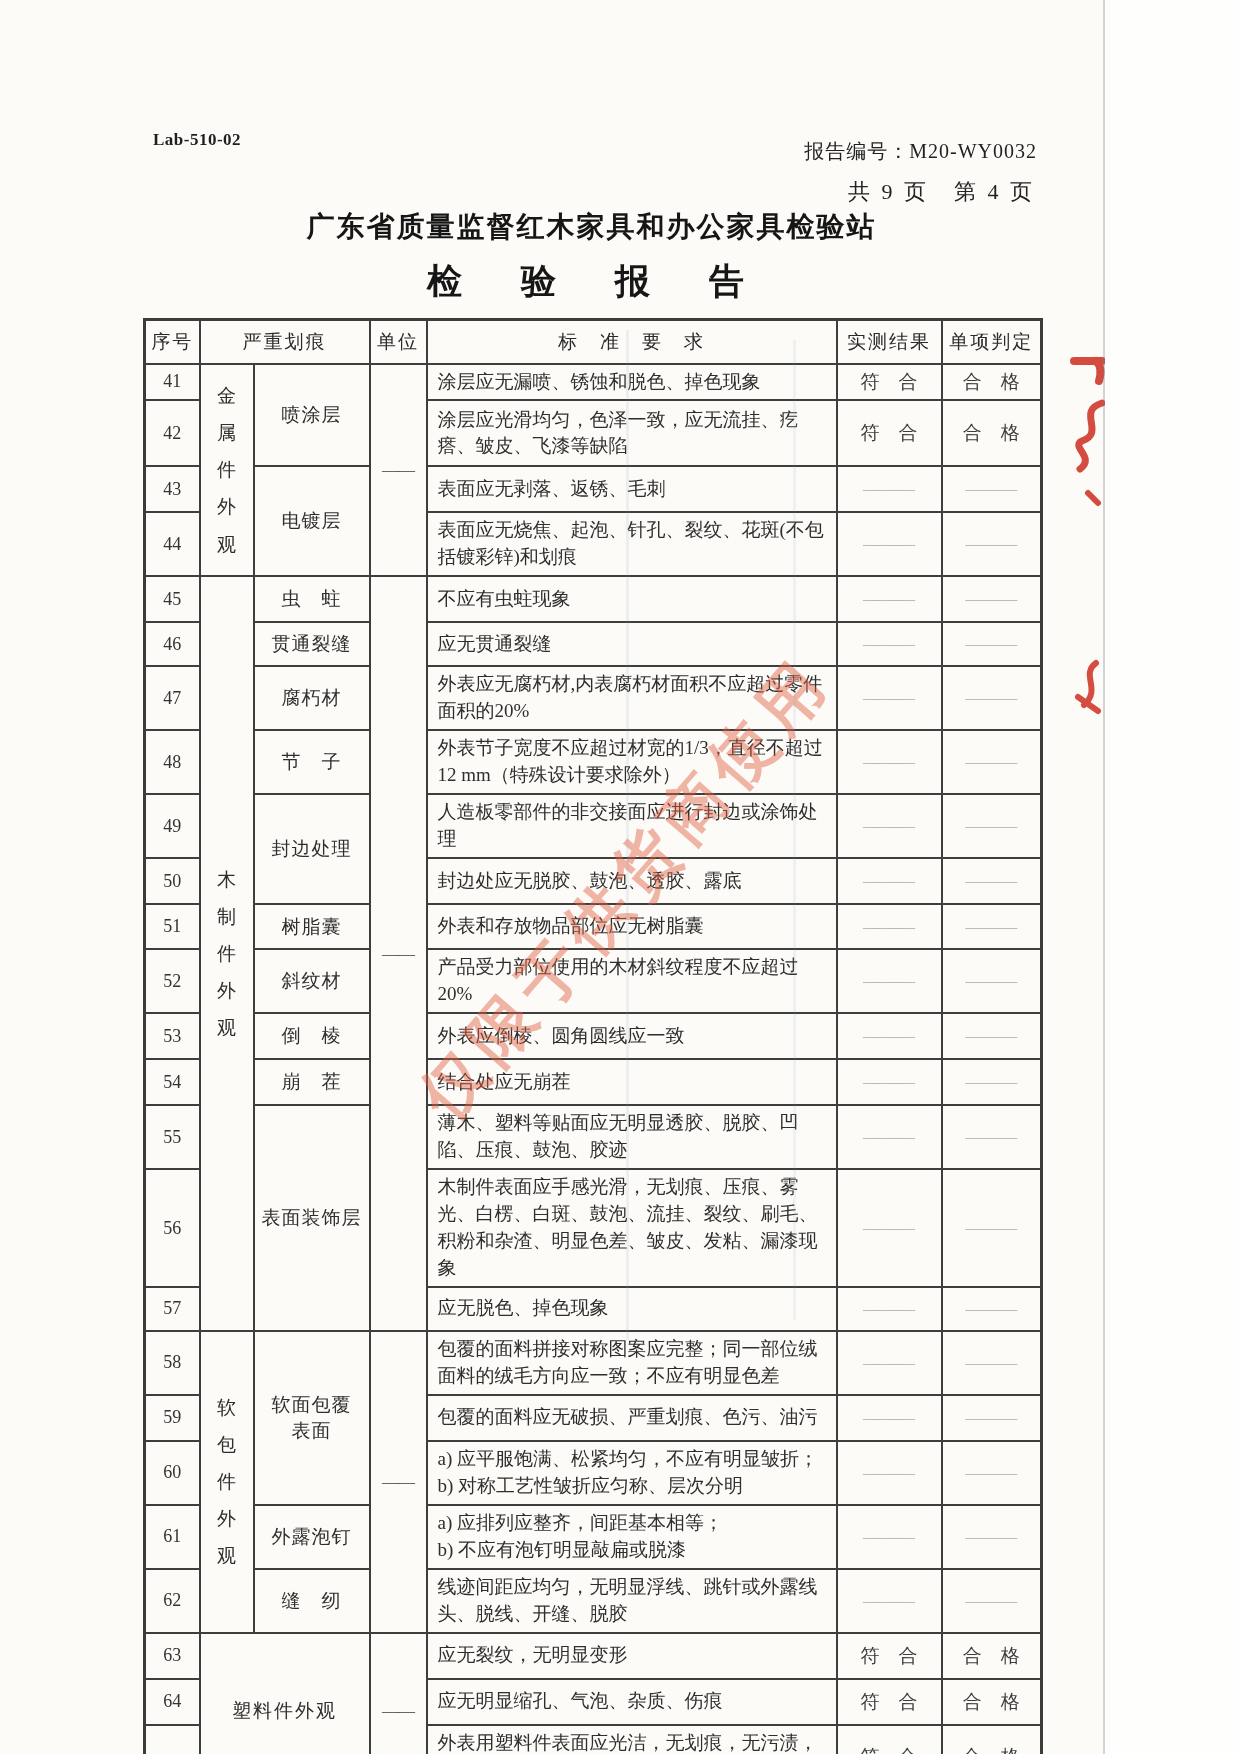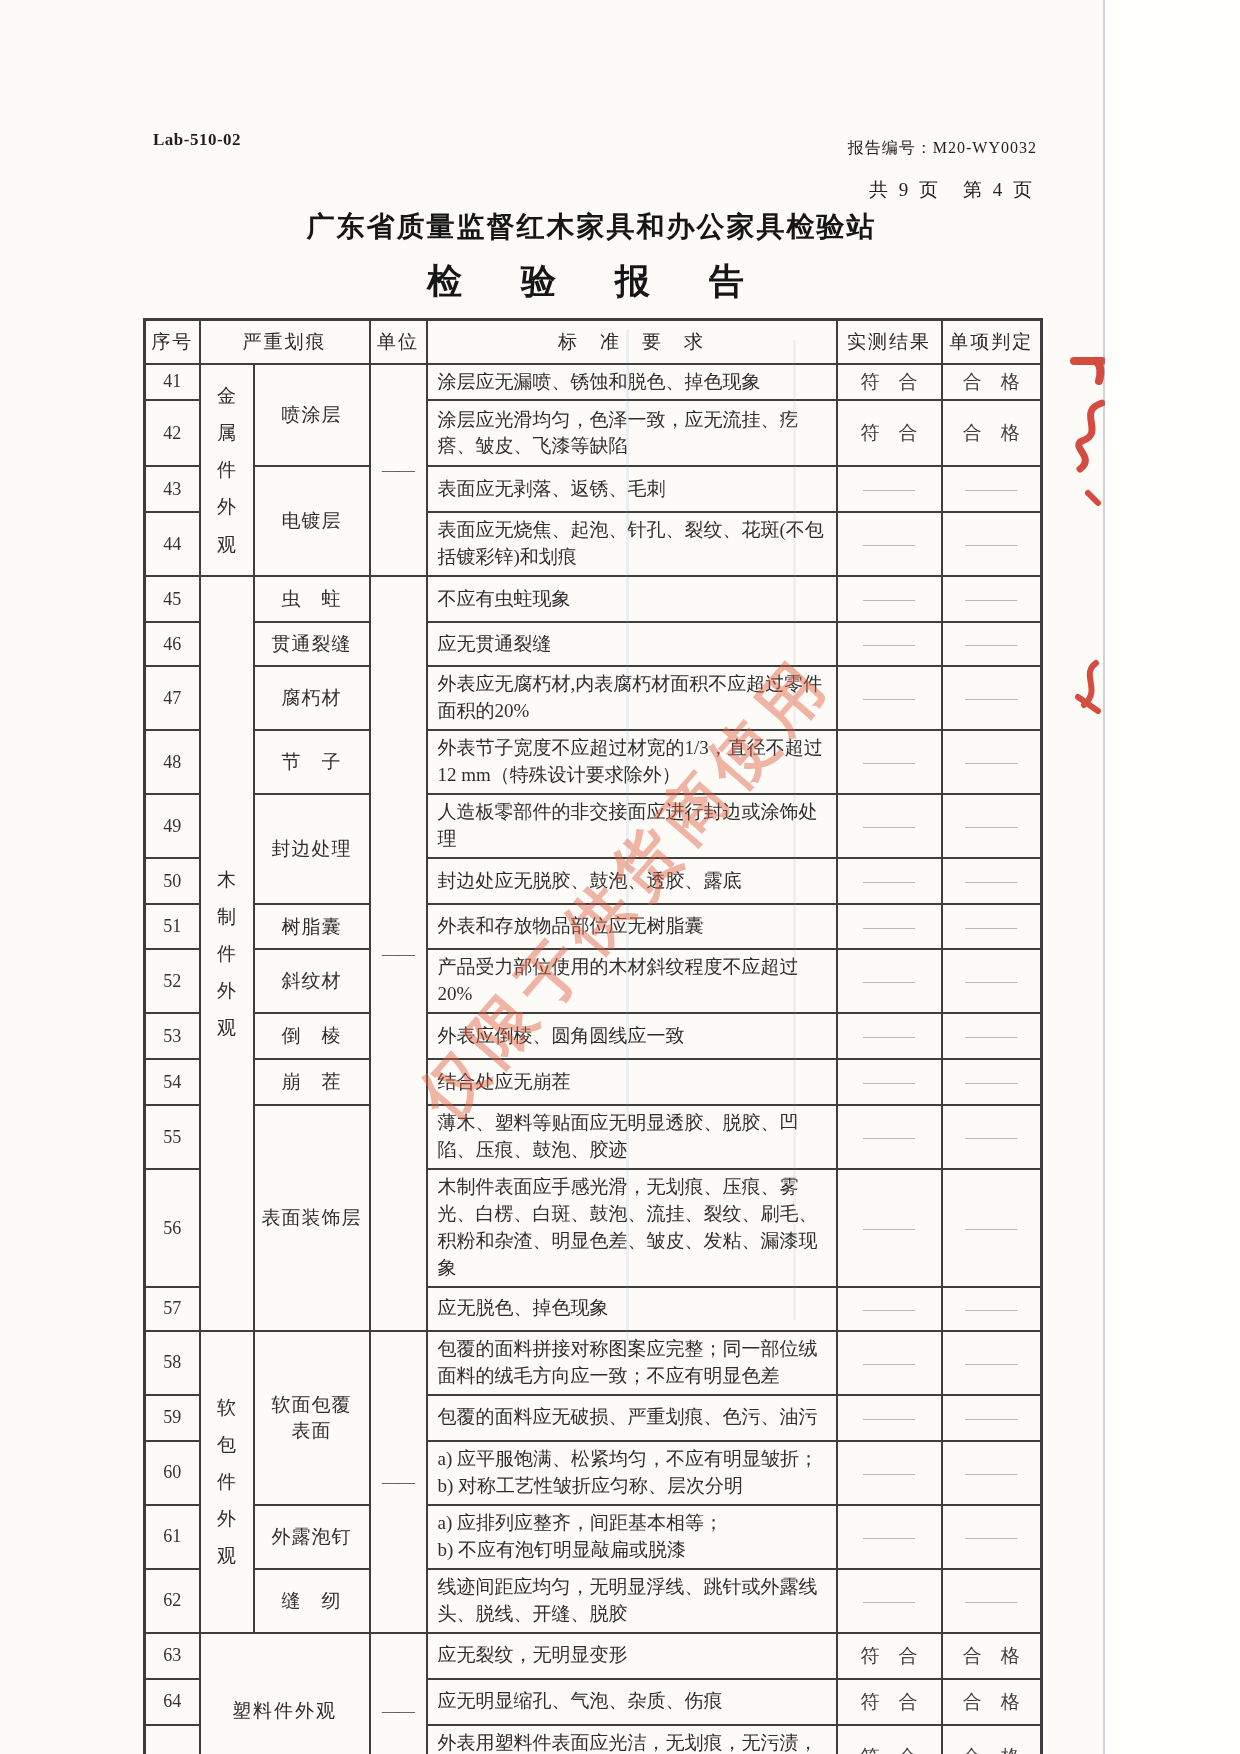--- a/index.html
+++ b/index.html
@@ -1,21 +1,21 @@
 <!DOCTYPE html>
 <html><head>
 <meta charset="utf-8">
 <style>
   html,body{margin:0;padding:0;background:#e8e8e8;}
   .page{position:relative;width:1240px;height:1754px;margin:0 auto;background:#fcfbf8;
         font-family:"Liberation Serif","DejaVu Serif",serif;color:#2e2e2e;overflow:hidden;}
 
   .form-code{position:absolute;left:153px;top:130px;font-size:17px;font-weight:bold;letter-spacing:.5px;color:#1f1f1f;}
-  .report-no{position:absolute;top:138px;right:203px;font-size:16px;letter-spacing:1px;color:#222;}
-  .page-info{position:absolute;top:177px;right:205px;font-size:19px;letter-spacing:3px;color:#222;}
+  .report-no{position:absolute;top:138px;right:203px;font-size:20px;letter-spacing:1px;color:#222;}
+  .page-info{position:absolute;top:177px;right:205px;font-size:22px;letter-spacing:3px;color:#222;}
   .station{position:absolute;top:208px;left:143px;width:897px;text-align:center;
            font-size:28px;font-weight:bold;letter-spacing:2px;color:#161616;}
   .doc-title{position:absolute;top:258px;left:143px;width:897px;text-align:center;
              font-size:35px;font-weight:bold;letter-spacing:12px;color:#161616;}
 
   table.report-table{position:absolute;left:143px;top:318px;width:897px;border-collapse:collapse;
                      table-layout:fixed;border:3px solid #3c3c3c;}
   .report-table th,.report-table td{border:2px solid #3e3e3e;font-size:19px;padding:2px 4px;
                      vertical-align:middle;font-weight:normal;}
   .report-table thead tr{height:44px;}

